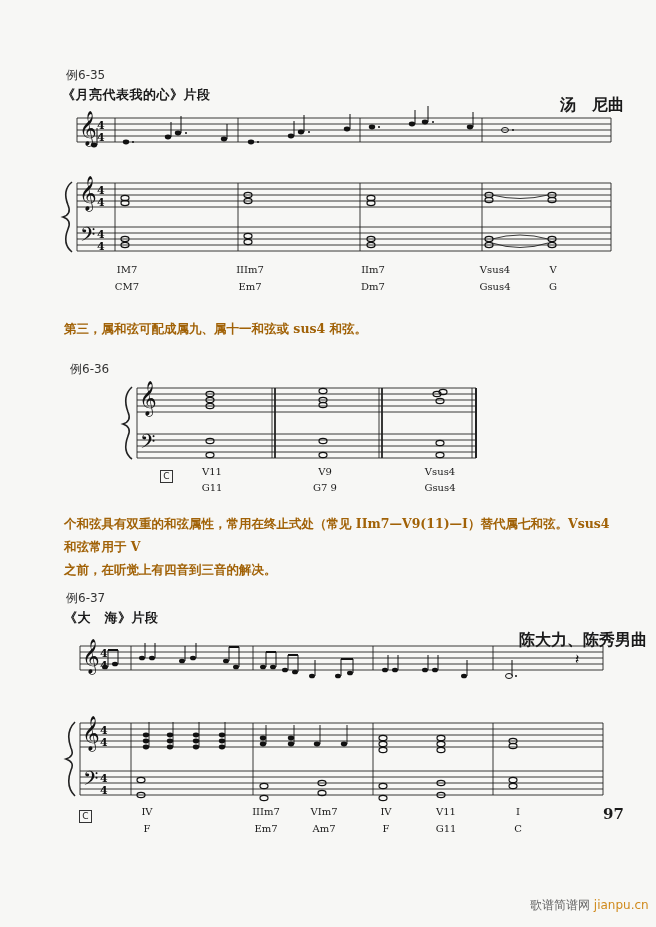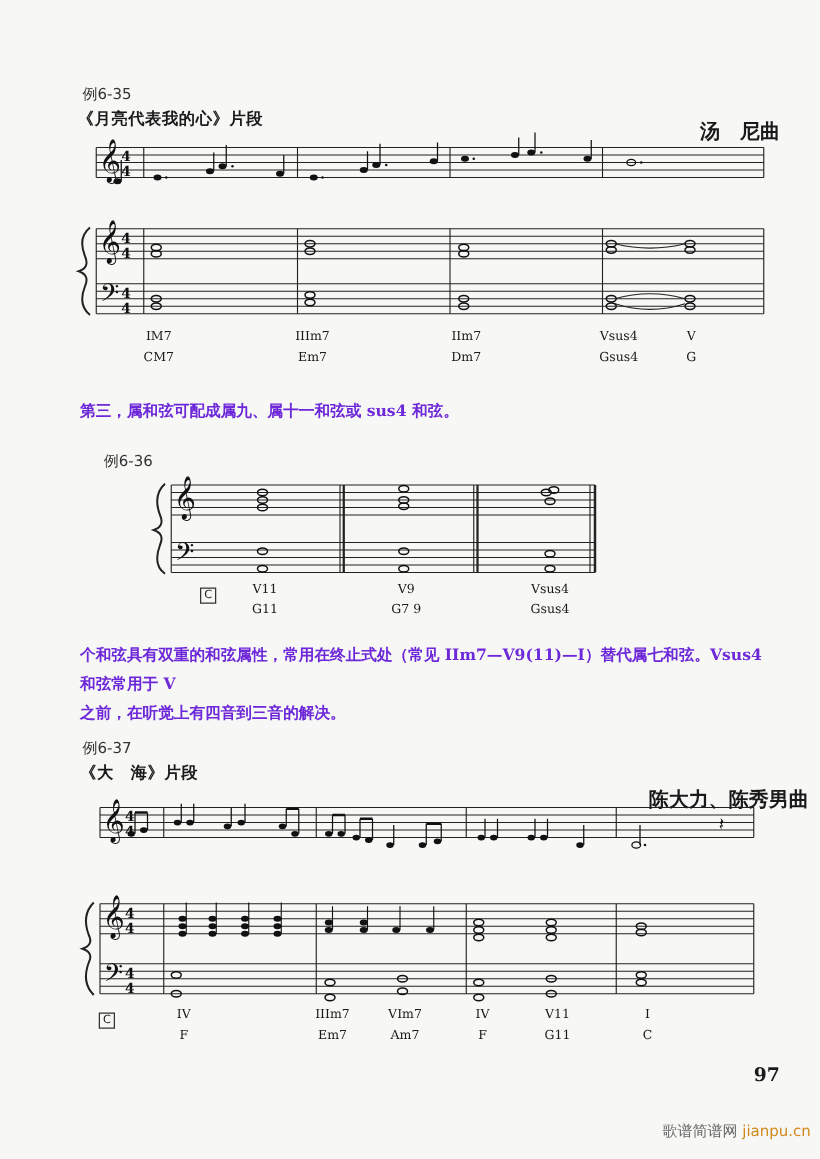--- a/index.html
+++ b/index.html
@@ -6,21 +6,21 @@
   body {
     width: 656px; height: 927px; position: relative; overflow: hidden;
     background: #f7f7f5;
     font-family: "DejaVu Serif", "Liberation Serif", serif;
     color: #1a1a1a;
   }
   .abs { position: absolute; }
   .ex-label { font-family: "DejaVu Sans", "Liberation Sans", sans-serif; font-size: 12px; color: #333; }
   .ex-title { font-size: 13px; font-weight: bold; letter-spacing: 0.5px; }
   .composer { font-size: 16px; font-weight: bold; }
-  .body-text { font-size: 12.5px; line-height: 23px; font-weight: bold; color: #6d28d9; }
+  .body-text { font-size: 12.5px; line-height: 23px; font-weight: bold; color: #a16207; }
   .roman { font-size: 10px; text-align: center; width: 60px; }
   .chordname { font-size: 10px; text-align: center; width: 60px; }
   .cbox { font-family: "DejaVu Sans", sans-serif; font-size: 9px; border: 1px solid #333; width: 11px; height: 11px; line-height: 11px; text-align: center; }
   .pagenum { font-size: 15px; font-weight: bold; }
   .watermark { font-family: "DejaVu Sans", sans-serif; font-size: 12px; color: #666; }
   .watermark .en { color: #d08a1c; }
   svg { position: absolute; left: 0; top: 0; }
 </style>
 </head>
 <body>
@@ -341,21 +341,21 @@
 <div class="abs chordname" style="left:220px;top:281px;">Em7</div>
 <div class="abs roman" style="left:343px;top:264px;">IIm7</div>
 <div class="abs chordname" style="left:343px;top:281px;">Dm7</div>
 <div class="abs roman" style="left:465px;top:264px;">Vsus4</div>
 <div class="abs chordname" style="left:465px;top:281px;">Gsus4</div>
 <div class="abs roman" style="left:523px;top:264px;">V</div>
 <div class="abs chordname" style="left:523px;top:281px;">G</div>
 
 <div class="abs body-text" style="left:64px;top:317px;">第三，属和弦可配成属九、属十一和弦或 sus4 和弦。</div>
 
-<div class="abs ex-label" style="left:83px;top:361px;">例6-36</div>
+<div class="abs ex-label" style="left:70px;top:361px;">例6-36</div>
 <div class="abs cbox" style="left:160px;top:470px;">C</div>
 <div class="abs roman" style="left:182px;top:466px;">V11</div>
 <div class="abs chordname" style="left:182px;top:482px;">G11</div>
 <div class="abs roman" style="left:295px;top:466px;">V9</div>
 <div class="abs chordname" style="left:295px;top:482px;">G7 9</div>
 <div class="abs roman" style="left:410px;top:466px;">Vsus4</div>
 <div class="abs chordname" style="left:410px;top:482px;">Gsus4</div>
 
 <div class="abs body-text" style="left:64px;top:512px;width:560px;">
   <div>个和弦具有双重的和弦属性，常用在终止式处（常见 IIm7—V9(11)—I）替代属七和弦。Vsus4 和弦常用于 V</div>
@@ -373,17 +373,17 @@
 <div class="abs chordname" style="left:236px;top:823px;">Em7</div>
 <div class="abs roman" style="left:294px;top:806px;">VIm7</div>
 <div class="abs chordname" style="left:294px;top:823px;">Am7</div>
 <div class="abs roman" style="left:356px;top:806px;">IV</div>
 <div class="abs chordname" style="left:356px;top:823px;">F</div>
 <div class="abs roman" style="left:416px;top:806px;">V11</div>
 <div class="abs chordname" style="left:416px;top:823px;">G11</div>
 <div class="abs roman" style="left:488px;top:806px;">I</div>
 <div class="abs chordname" style="left:488px;top:823px;">C</div>
 
-<div class="abs pagenum" style="left:603px;top:851px;">97</div>
+<div class="abs pagenum" style="left:603px;top:805px;">97</div>
 <div class="abs watermark" style="left:530px;top:897px;">
   <span>歌谱简谱网</span>
   <span class="en">jianpu.cn</span>
 </div>
 
 </body></html>

